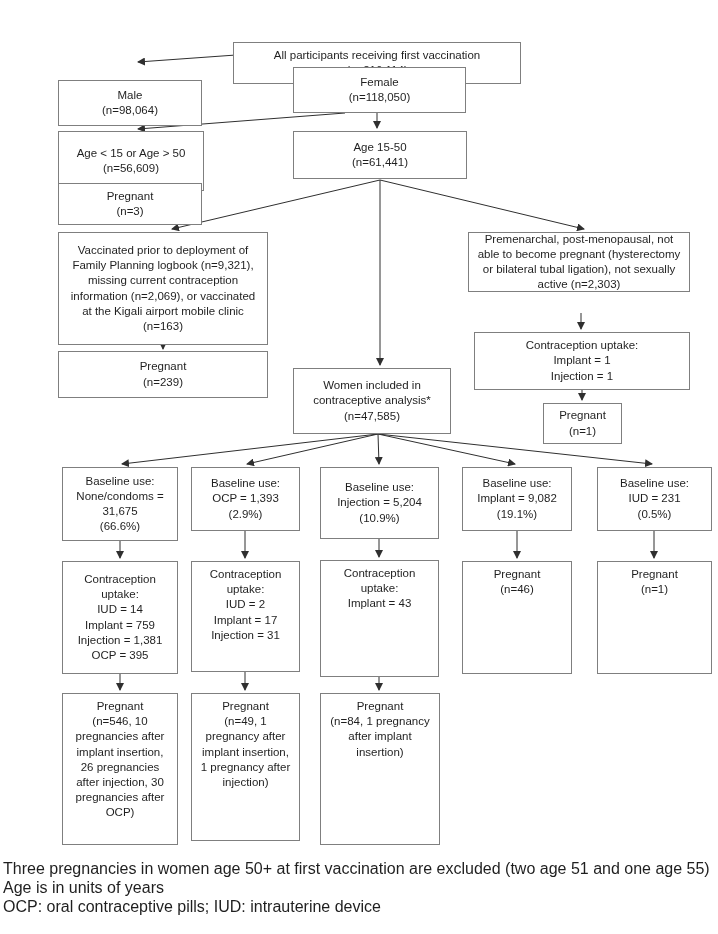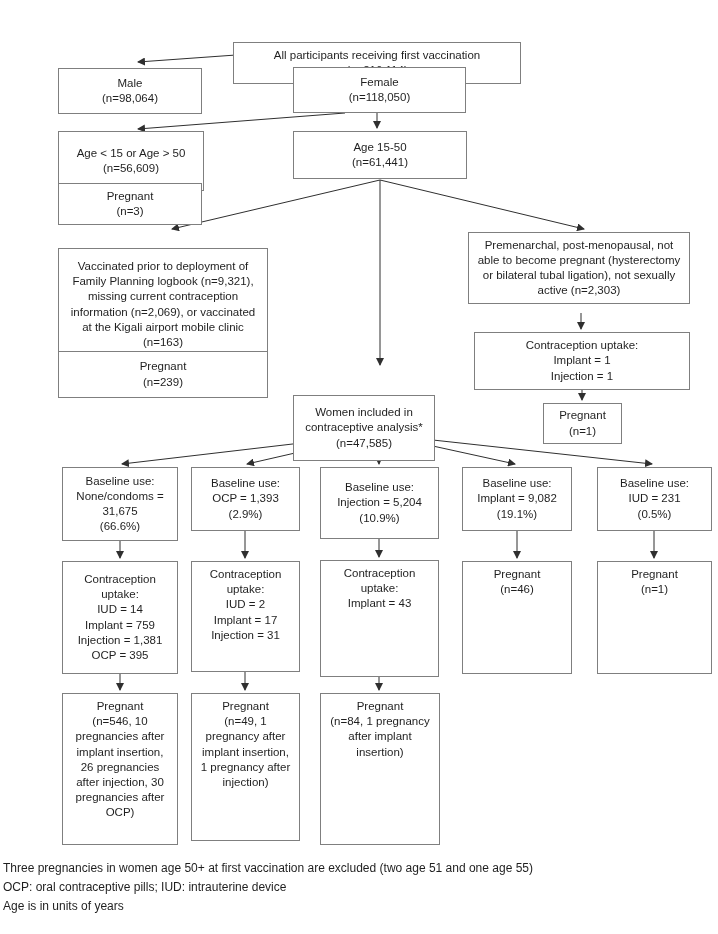--- a/index.html
+++ b/index.html
@@ -34,21 +34,21 @@
     white-space: pre-line;
     font-size: 11.5px;
     line-height: 1.32;
     padding: 3px 6px;
   }
   .node.top { align-items: flex-start; padding-top: 5px; }
   .footnotes {
     position: absolute;
     left: 3px;
     top: 859px;
-    font-size: 12px;
+    font-size: 16px;
     line-height: 19px;
     white-space: nowrap;
   }
 </style>
 </head>
 <body>
 
 <div id="figure" style="--background: #ffffff; --box-border: #7f7f7f; --text: #1f1f1f; --arrow: #2f2f2f;">
 
   <svg class="arrows" viewBox="0 0 718 934">
@@ -78,41 +78,41 @@
     <line x1="379" y1="539" x2="379" y2="557" marker-end="url(#ah)"></line>
     <line x1="517" y1="531" x2="517" y2="558" marker-end="url(#ah)"></line>
     <line x1="654" y1="531" x2="654" y2="558" marker-end="url(#ah)"></line>
     <line x1="120" y1="674" x2="120" y2="690" marker-end="url(#ah)"></line>
     <line x1="245" y1="672" x2="245" y2="690" marker-end="url(#ah)"></line>
     <line x1="379" y1="677" x2="379" y2="690" marker-end="url(#ah)"></line>
   </svg>
 
   <div class="node" style="left:233px; top:5px;  width:288px; height:42px;margin-top:37px;">All participants receiving first vaccination
 (n=216,114)</div>
-  <div class="node" style="left:58px;  top:68px; width:144px; height:46px;">Male
+  <div class="node" style="left:58px;  top:80px; width:144px; height:46px;">Male
 (n=98,064)</div>
   <div class="node" style="left:293px; top:67px; width:173px; height:46px;">Female
 (n=118,050)</div>
   <div class="node" style="left:58px;  top:131px; width:146px; height:60px;">Age &lt; 15 or Age &gt; 50
 (n=56,609)</div>
   <div class="node" style="left:293px; top:131px; width:174px; height:48px;">Age 15-50
 (n=61,441)</div>
   <div class="node" style="left:58px;  top:183px; width:144px; height:42px;">Pregnant
 (n=3)</div>
-  <div class="node" style="left:58px;  top:232px; width:210px; height:113px;margin-top:16px;">Vaccinated prior to deployment of Family Planning logbook (n=9,321), missing current contraception information (n=2,069), or vaccinated at the Kigali airport mobile clinic
+  <div class="node" style="left:58px;  top:232px; width:210px; height:113px;">Vaccinated prior to deployment of Family Planning logbook (n=9,321), missing current contraception information (n=2,069), or vaccinated at the Kigali airport mobile clinic
 (n=163)</div>
-  <div class="node" style="left:468px; top:232px; width:222px; height:72px;">Premenarchal, post-menopausal, not able to become pregnant (hysterectomy or bilateral tubal ligation), not sexually active (n=2,303)</div>
+  <div class="node" style="left:468px; top:232px; width:222px; height:60px;">Premenarchal, post-menopausal, not able to become pregnant (hysterectomy or bilateral tubal ligation), not sexually active (n=2,303)</div>
   <div class="node" style="left:58px;  top:351px; width:210px; height:47px;">Pregnant
 (n=239)</div>
   <div class="node" style="left:474px; top:332px; width:216px; height:58px;">Contraception uptake:
 Implant = 1
 Injection = 1</div>
   <div class="node" style="left:543px; top:403px; width:79px;  height:41px;">Pregnant
 (n=1)</div>
-  <div class="node" style="left:293px; top:368px; width:142px; height:66px;margin-top:27px;">Women included in contraceptive analysis*
+  <div class="node" style="left:293px; top:368px; width:158px; height:66px;">Women included in contraceptive analysis*
 (n=47,585)</div>
 
   <div class="node" style="left:62px;  top:467px; width:116px; height:74px;">Baseline use:
 None/condoms = 31,675
 (66.6%)</div>
   <div class="node" style="left:191px; top:467px; width:109px; height:64px;">Baseline use:
 OCP = 1,393
 (2.9%)</div>
   <div class="node" style="left:320px; top:467px; width:119px; height:72px;">Baseline use:
 Injection = 5,204
@@ -142,17 +142,17 @@
 
   <div class="node top" style="left:62px;  top:693px; width:116px; height:152px;">Pregnant
 (n=546, 10 pregnancies after implant insertion, 26 pregnancies after injection, 30 pregnancies after OCP)</div>
   <div class="node top" style="left:191px; top:693px; width:109px; height:148px;">Pregnant
 (n=49, 1 pregnancy after implant insertion, 1 pregnancy after injection)</div>
   <div class="node top" style="left:320px; top:693px; width:120px; height:152px;">Pregnant
 (n=84, 1 pregnancy after implant insertion)</div>
 
   <div class="footnotes">
     <div> Three pregnancies in women age 50+ at first vaccination are excluded (two age 51 and one age 55)</div>
+    <div>Age is in units of years</div>
     <div>OCP: oral contraceptive pills; IUD: intrauterine device</div>
-    <div>Age is in units of years</div>
   </div>
 
 </div>
 
 </body></html>

